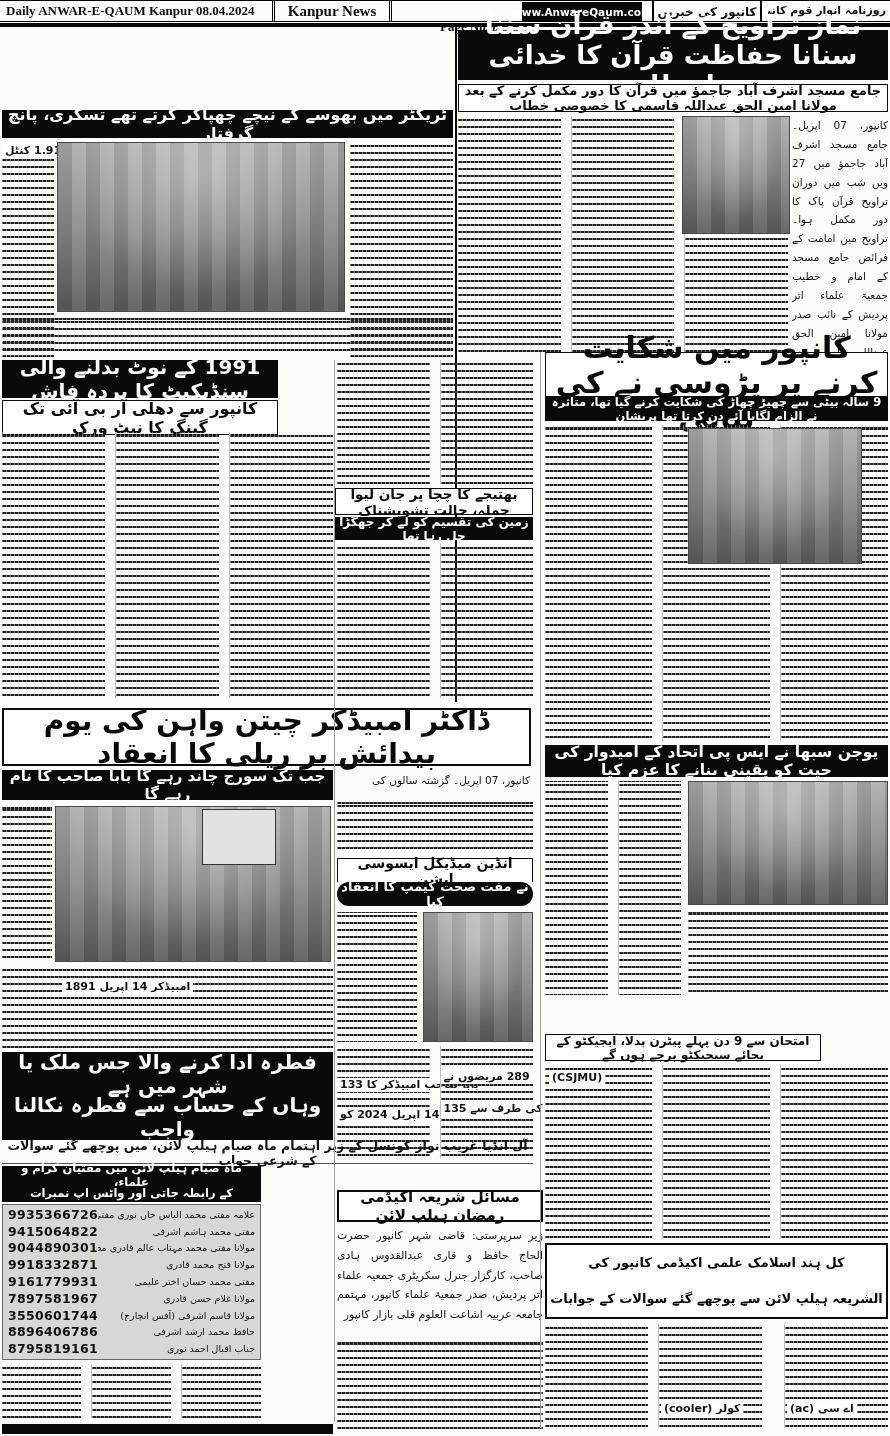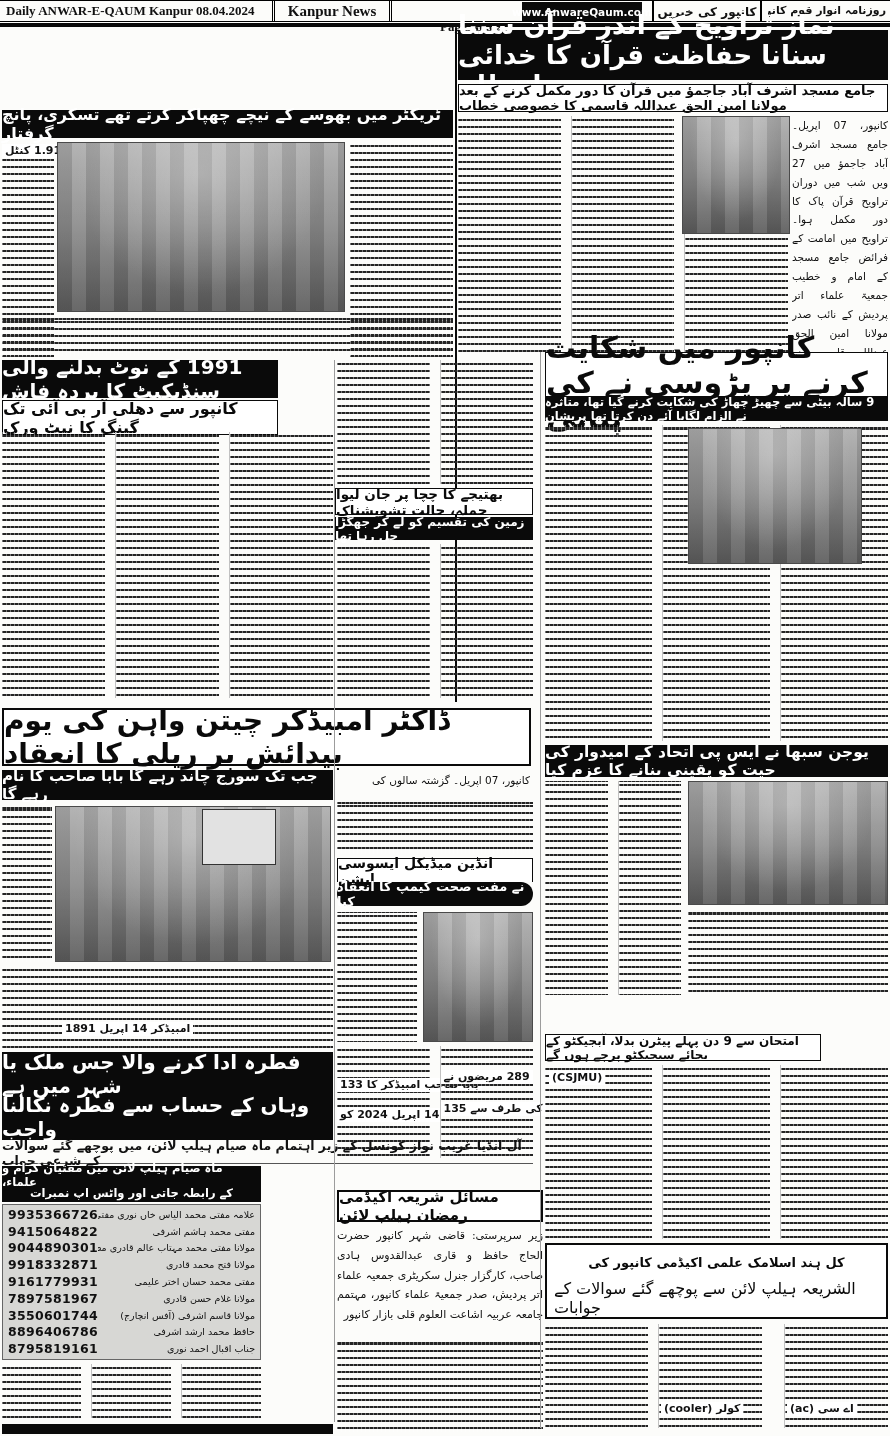--- a/index.html
+++ b/index.html
@@ -1,20 +1,20 @@
 <!DOCTYPE html>
 <html lang="ur"><head>
 <meta charset="utf-8">
 <style>
   html,body{margin:0;padding:0;background:#e8e8e4;}
   #page{position:relative;width:890px;height:1436px;background:#fcfcfa;overflow:hidden;
         font-family:"DejaVu Sans","Liberation Sans",sans-serif;color:#111;}
   .abs{position:absolute;box-sizing:border-box;}
   .rtl{direction:rtl;unicode-bidi:plaintext;}
-  .center{display:flex;align-items:center;justify-content:center;text-align:left;}
+  .center{display:flex;align-items:center;justify-content:center;text-align:center;}
   .barblack{background:#0a0a0a;color:#fff;font-weight:700;}
   .boxhead{background:#fff;border:2px solid #0a0a0a;color:#0a0a0a;font-weight:700;}
   .thinbox{background:#fff;border:1.5px solid #0a0a0a;color:#0a0a0a;font-weight:700;}
   
   .txt{background-image:
         repeating-linear-gradient(to right, rgba(255,255,255,.38) 0 1px, transparent 1px 4px),
         repeating-linear-gradient(to bottom, #242424 0 2px, transparent 2px 7px);
        background-position:0 3px;}
   .cols{display:flex;gap:10px;}
   .col{flex:1;}
@@ -97,21 +97,21 @@
   <div class="abs photo" style="left:688px;top:428px;width:174px;height:136px;"></div>
 
   <div class="abs boxhead center rtl" style="left:2px;top:708px;width:529px;height:58px;font-size:28px;">ڈاکٹر امبیڈکر چیتن واہن کی یوم پیدائش پر ریلی کا انعقاد</div>
   <div class="abs barblack center rtl" style="left:2px;top:770px;width:331px;height:30px;font-size:15px;">جب تک سورج چاند رہے گا بابا صاحب کا نام رہے گا</div>
   <div class="abs rtl" style="left:340px;top:774px;width:190px;height:22px;font-size:10.5px;overflow:hidden;">کانپور، 07 اپریل۔ گزشتہ سالوں کی</div>
   <div class="abs txt" style="left:2px;top:806px;width:50px;height:156px;"></div>
   <div class="abs photo" style="left:55px;top:806px;width:276px;height:156px;">
     <div class="abs" style="left:146px;top:2px;width:74px;height:56px;background:#e2e2e2;border:1px solid #333;"></div>
   </div>
   <div class="abs txt" style="left:2px;top:966px;width:331px;height:84px;">
-    <span class="frag" style="left:60px;top:14px;margin-top:42px;">امبیڈکر 14 اپریل 1891</span>
+    <span class="frag" style="left:60px;top:14px;">امبیڈکر 14 اپریل 1891</span>
   </div>
   <div class="abs txt" style="left:337px;top:802px;width:196px;height:52px;"></div>
 
   <div class="abs thinbox center rtl" style="left:337px;top:858px;width:196px;height:24px;font-size:14px;border-width:1.5px 1.5px 0 1.5px;">انڈین میڈیکل ایسوسی ایشن</div>
   <div class="abs barblack center rtl" style="left:337px;top:882px;width:196px;height:24px;font-size:13px;border-radius:12px;">نے مفت صحت کیمپ کا انعقاد کیا</div>
   <div class="abs txt" style="left:337px;top:912px;width:80px;height:130px;"></div>
   <div class="abs photo" style="left:423px;top:912px;width:110px;height:130px;"></div>
   <div class="abs cols" style="left:337px;top:1046px;width:196px;height:112px;">
     <div class="col txt" style="position:relative;">
       <span class="frag" style="left:0;top:32px;">بابا صاحب امبیڈکر کا 133</span>
@@ -134,21 +134,21 @@
   <div class="abs thinbox center rtl" style="left:545px;top:1034px;width:276px;height:27px;font-size:12px;">امتحان سے 9 دن پہلے پیٹرن بدلا، آبجیکٹو کے بجائے سبجیکٹو پرچے ہوں گے</div>
   <div class="abs cols" style="left:545px;top:1065px;width:343px;height:174px;">
     <div class="col txt" style="position:relative;">
       <span class="frag" style="left:4px;top:6px;direction:ltr;">(CSJMU)</span>
     </div>
     <div class="col txt"></div>
     <div class="col txt"></div>
   </div>
   <div class="abs thinbox" style="left:545px;top:1243px;width:343px;height:76px;border-width:2px;">
     <div class="center rtl" style="height:34px;font-size:13px;font-weight:700;">کل ہند اسلامک علمی اکیڈمی کانپور کی</div>
-    <div class="center rtl" style="height:38px;font-size:16px;font-weight:400;padding-left:7px;">الشریعہ ہیلپ لائن سے پوچھے گئے سوالات کے جوابات</div>
+    <div class="center rtl" style="height:38px;font-size:13px;font-weight:700;">الشریعہ ہیلپ لائن سے پوچھے گئے سوالات کے جوابات</div>
   </div>
   <div class="abs cols" style="left:545px;top:1324px;width:343px;height:104px;">
     <div class="col txt"></div>
     <div class="col txt" style="position:relative;">
       <span class="frag" style="left:2px;top:78px;">کولر (cooler)</span>
     </div>
     <div class="col txt" style="position:relative;margin-left:12px;">
       <span class="frag" style="left:2px;top:78px;">اے سی (ac)</span>
     </div>
   </div>

